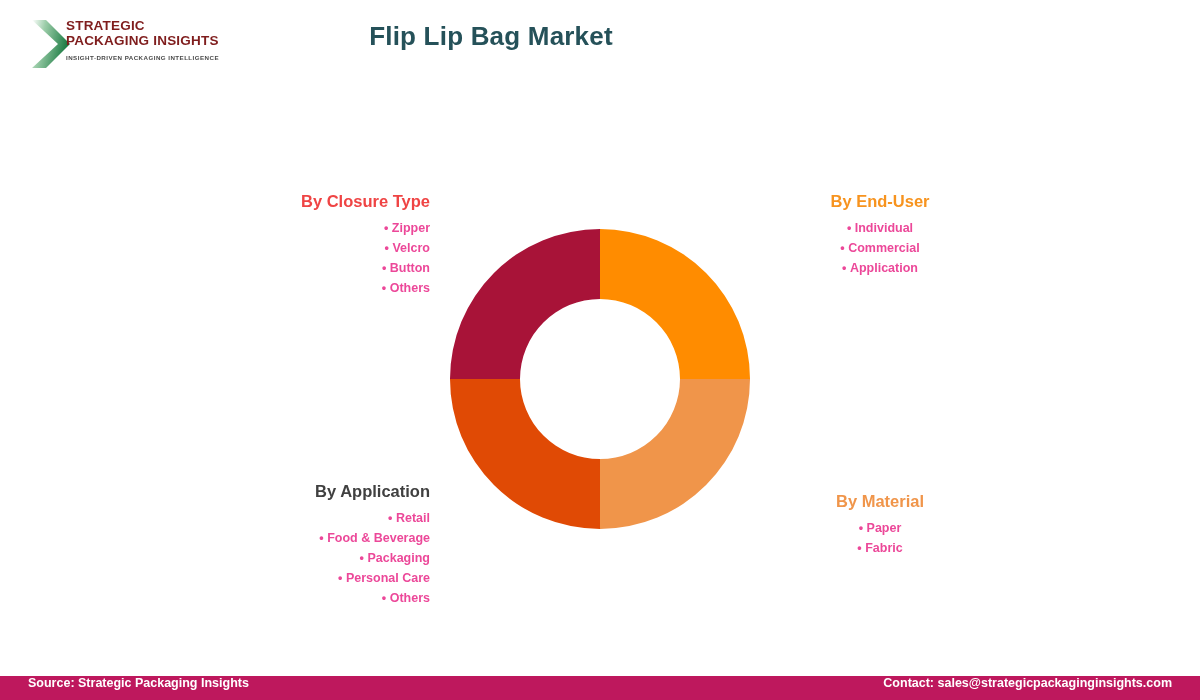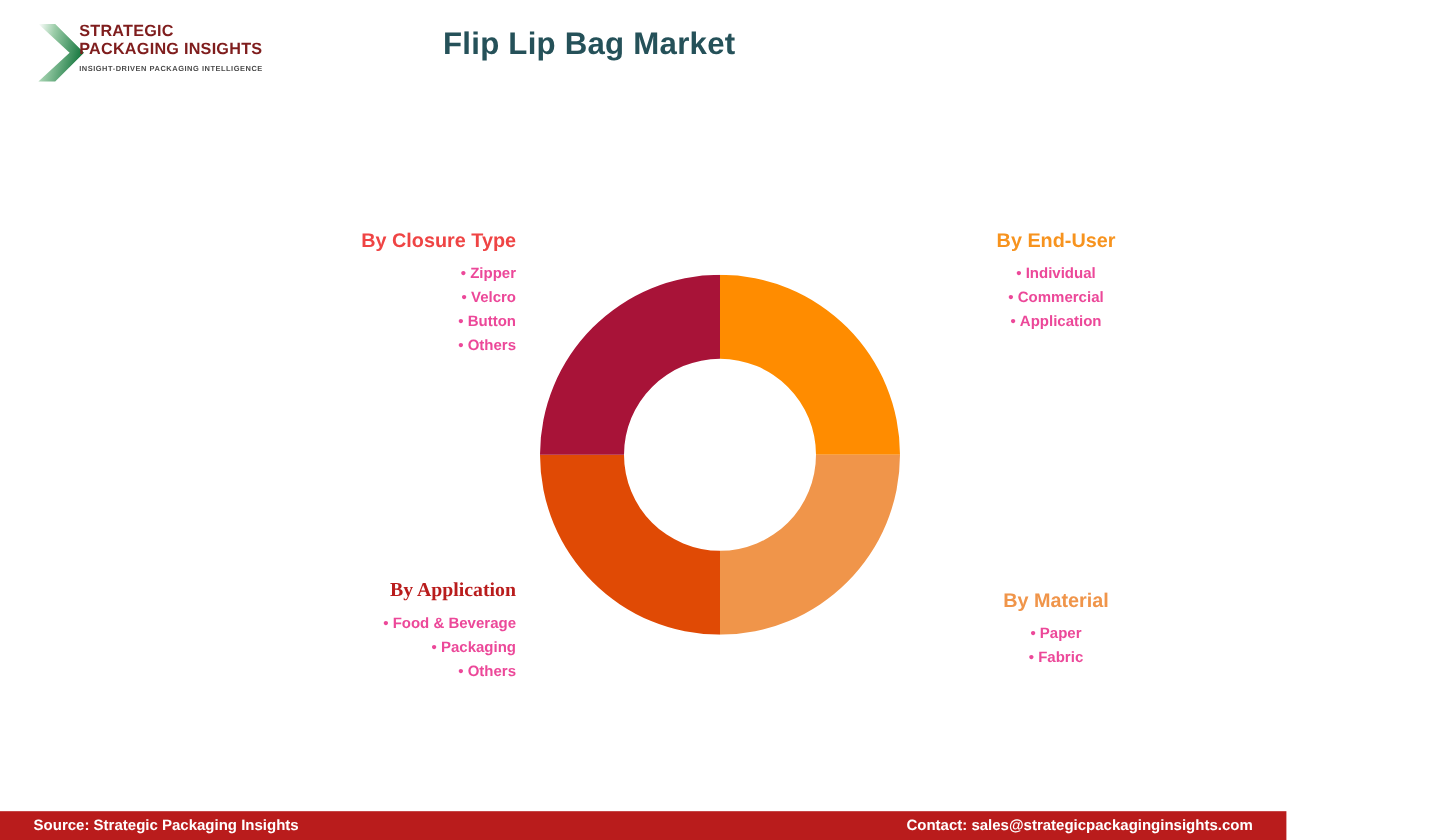--- a/index.html
+++ b/index.html
@@ -115,25 +115,24 @@
   #block-closure-type { left: 228px; top: 192px; width: 202px; }
   #block-end-user     { left: 770px; top: 192px; width: 220px; }
   #block-application  { left: 218px; top: 482px; width: 212px; }
   #block-material     { left: 770px; top: 492px; width: 220px; }
 
   
   #footer-bar {
     position: absolute;
     left: 0;
     bottom: 0;
-    width: 1072px;
+    width: 1200px;
     height: 24px;
-    background: #b91c1c;
+    background: #be185d;
     display: flex;
-    align-items: center;
     justify-content: space-between;
     box-sizing: border-box;
     padding: 0 28px;
   }
   .footer-text {
     font-family: "Liberation Sans", sans-serif;
     font-size: 12.5px;
     font-weight: bold;
     color: #ffffff;
     white-space: nowrap;
@@ -183,24 +182,26 @@
 <div class="segment-block align-left" id="block-end-user">
   <div class="segment-heading" style="color:#F7931E;">By End-User</div>
   <ul class="segment-list">
     <li>Individual</li>
     <li>Commercial</li>
     <li>Application</li>
   </ul>
 </div>
 
 <div class="segment-block align-right" id="block-application">
-  <div class="segment-heading" style="color:#b91c1c;font-family:Liberation Serif, serif;">By Application</div>
-  <ul class="segment-list">
+  <div class="segment-heading" style="color:#404040;">By Application</div>
+  <ul class="segment-list">
+    <li>Retail</li>
     <li>Food &amp; Beverage</li>
     <li>Packaging</li>
+    <li>Personal Care</li>
     <li>Others</li>
   </ul>
 </div>
 
 <div class="segment-block align-left" id="block-material">
   <div class="segment-heading" style="color:#F0954A;">By Material</div>
   <ul class="segment-list">
     <li>Paper</li>
     <li>Fabric</li>
   </ul>

